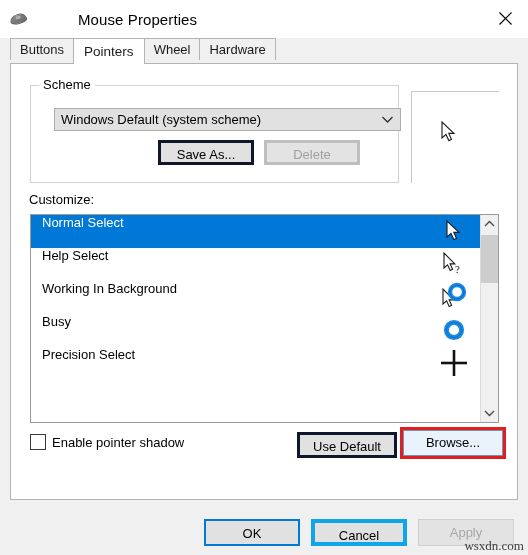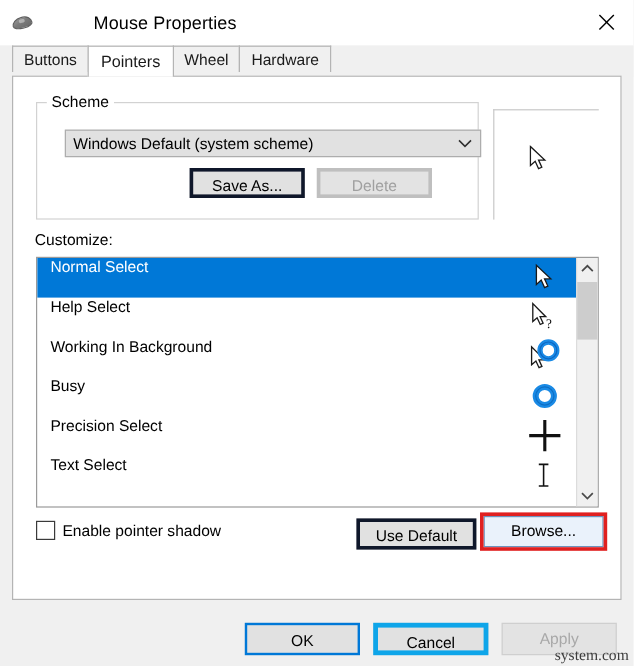--- a/index.html
+++ b/index.html
@@ -422,30 +422,20 @@
       <div class="row">
         <span class="row-label">Precision Select</span>
         <span class="row-icon">
           <svg width="40" height="33" viewBox="0 0 40 33">
             <line x1="19" y1="3" x2="19" y2="29" stroke="#111" stroke-width="2.6"></line>
             <line x1="6" y1="16" x2="32" y2="16" stroke="#111" stroke-width="2.6"></line>
           </svg>
         </span>
       </div>
 
-      <div class="row">
-        <span class="row-label">Text Select</span>
-        <span class="row-icon">
-          <svg width="40" height="33" viewBox="0 0 40 33">
-            <line x1="18" y1="7" x2="18" y2="25" stroke="#111" stroke-width="1.3"></line>
-            <line x1="14" y1="7" x2="22" y2="7" stroke="#111" stroke-width="1.3"></line>
-            <line x1="14" y1="25" x2="22" y2="25" stroke="#111" stroke-width="1.3"></line>
-          </svg>
-        </span>
-      </div>
 
     </div>
 
     <div class="scrollbar">
       <div class="sb-btn sb-up">
         <svg width="11" height="8" viewBox="0 0 11 8">
           <polyline points="1,6 5.5,1.5 10,6" fill="none" stroke="#4a4a4a" stroke-width="1.4"></polyline>
         </svg>
       </div>
       <div class="sb-thumb"></div>
@@ -463,13 +453,13 @@
   </div>
 
   <button class="btn btn-usedefault">Use Default</button>
   <button class="btn btn-browse">Browse...</button>
 </div>
 
 <button class="btn footer-btn btn-ok">OK</button>
 <button class="btn footer-btn btn-cancel">Cancel</button>
 <button class="btn footer-btn btn-apply">Apply</button>
 
-<div class="watermark">system.com</div>
+<div class="watermark">wsxdn.com</div>
 
 </body></html>

